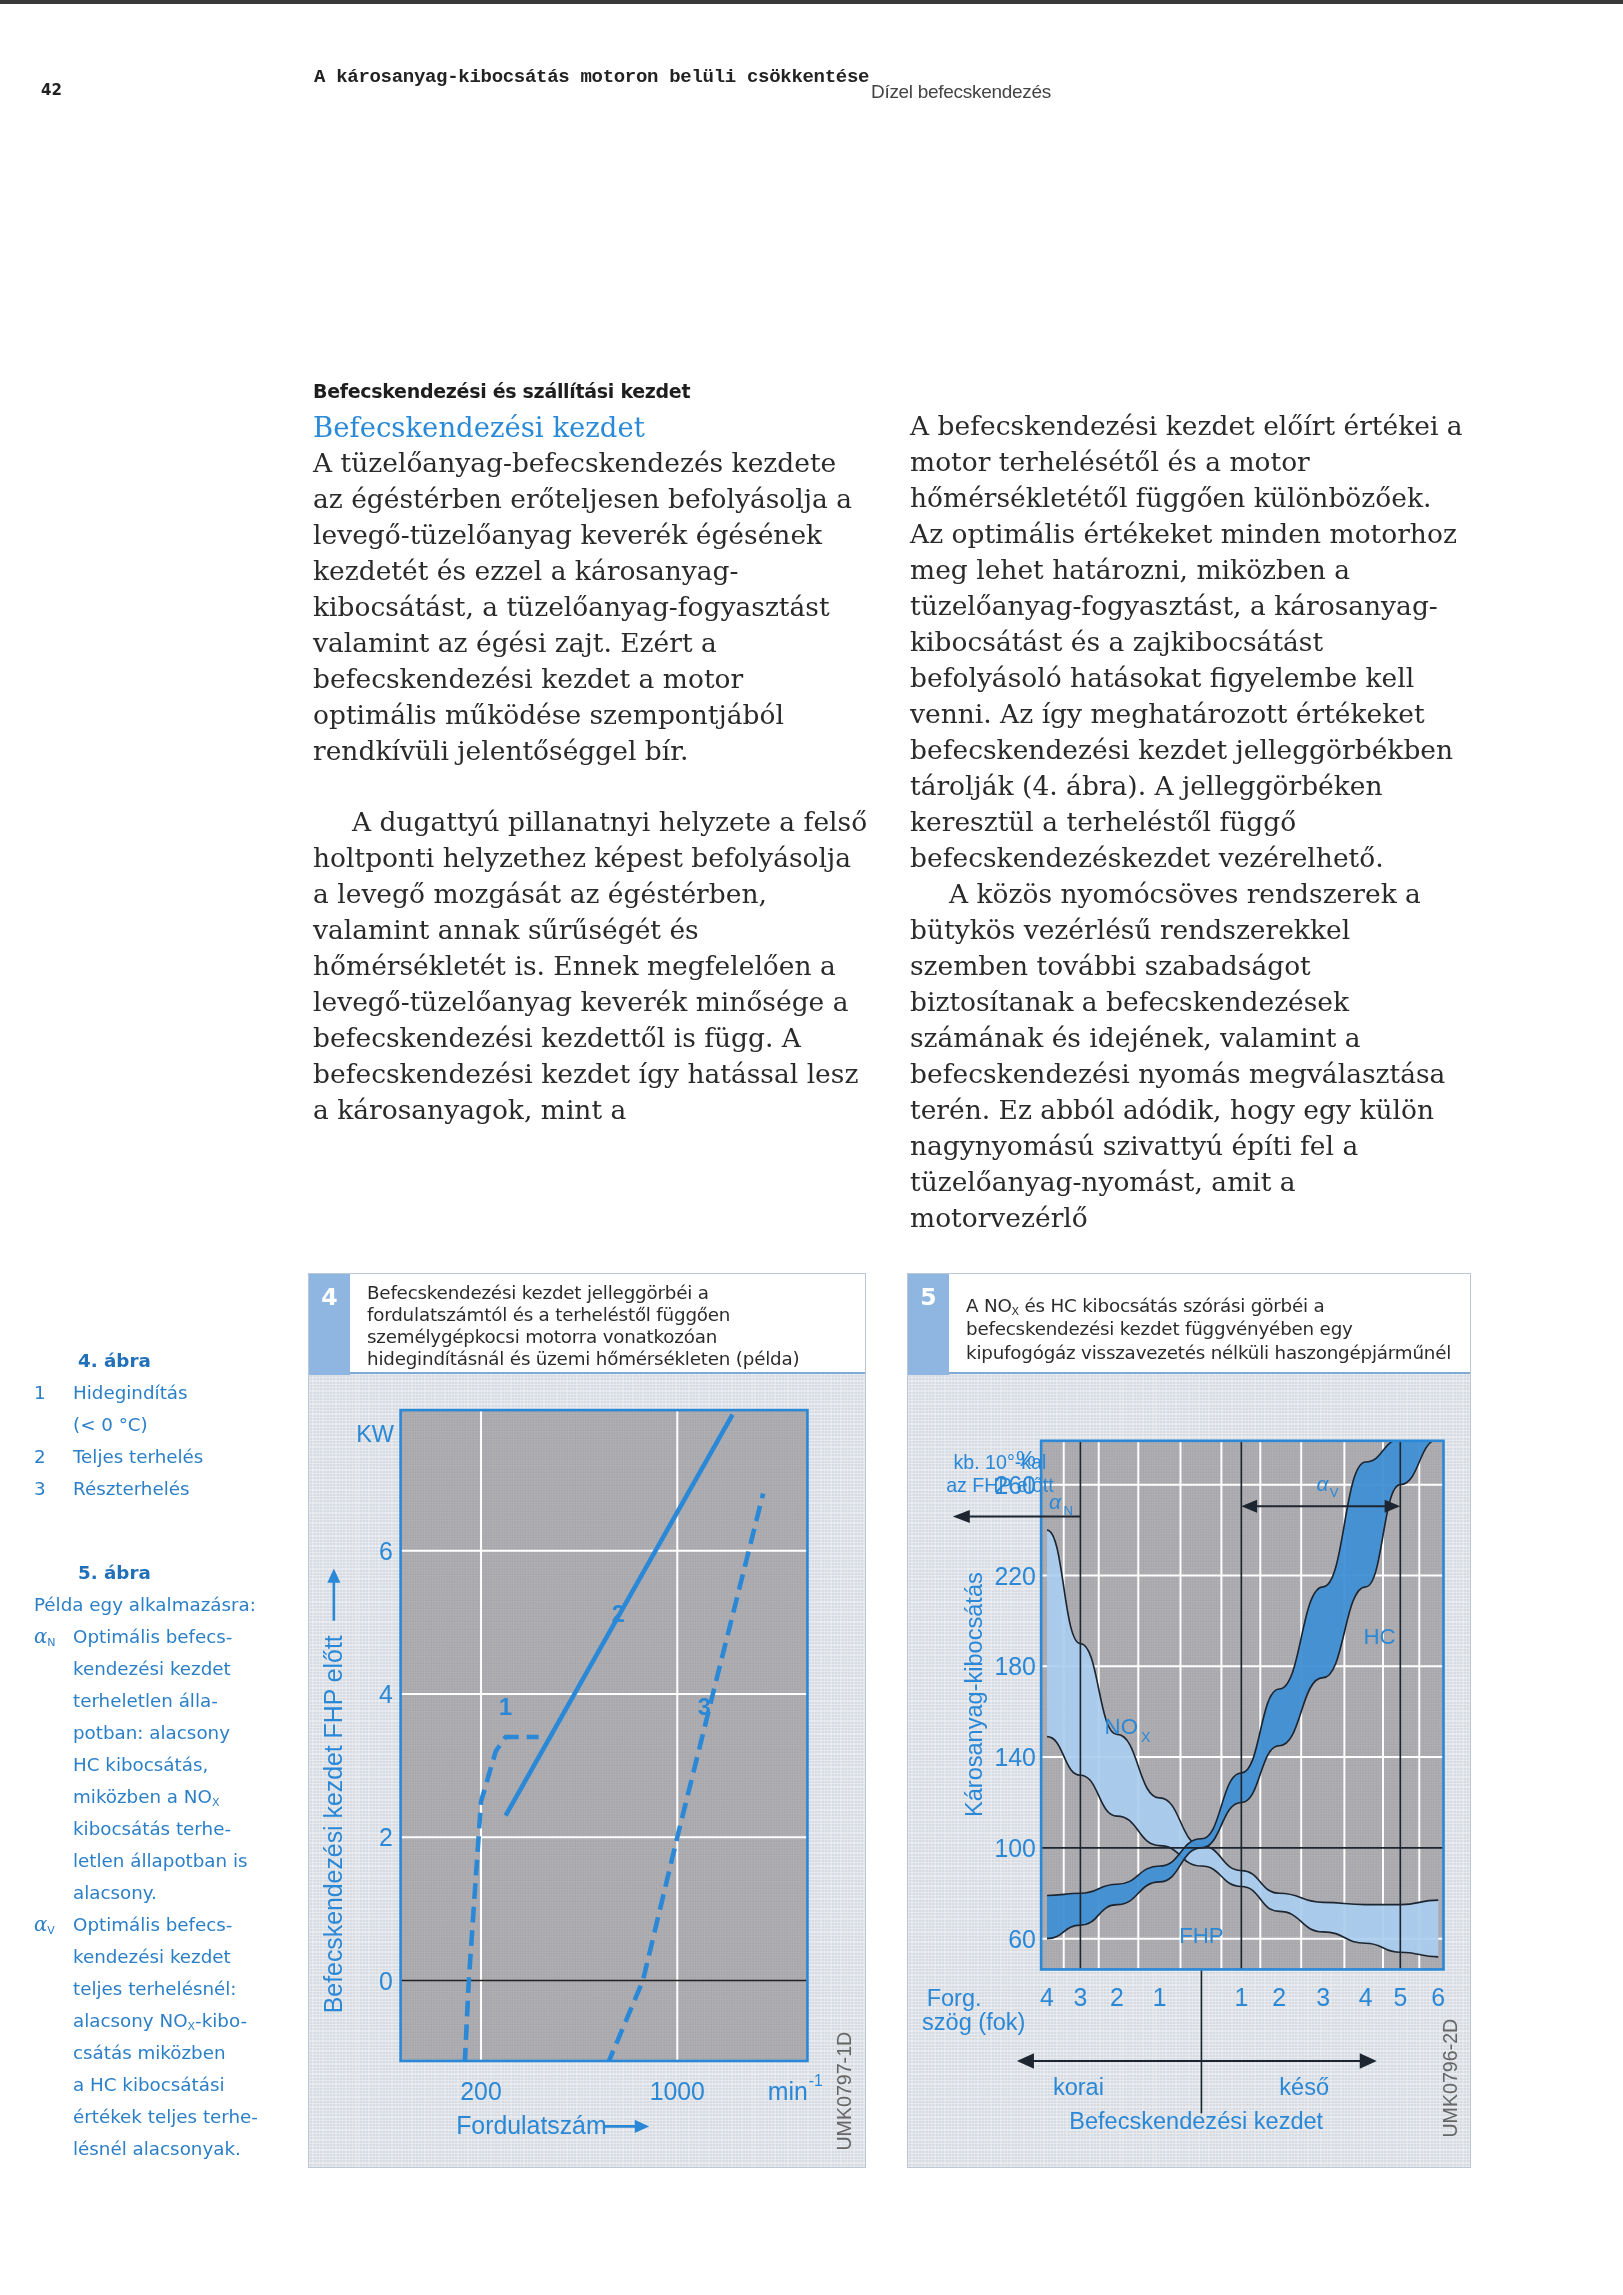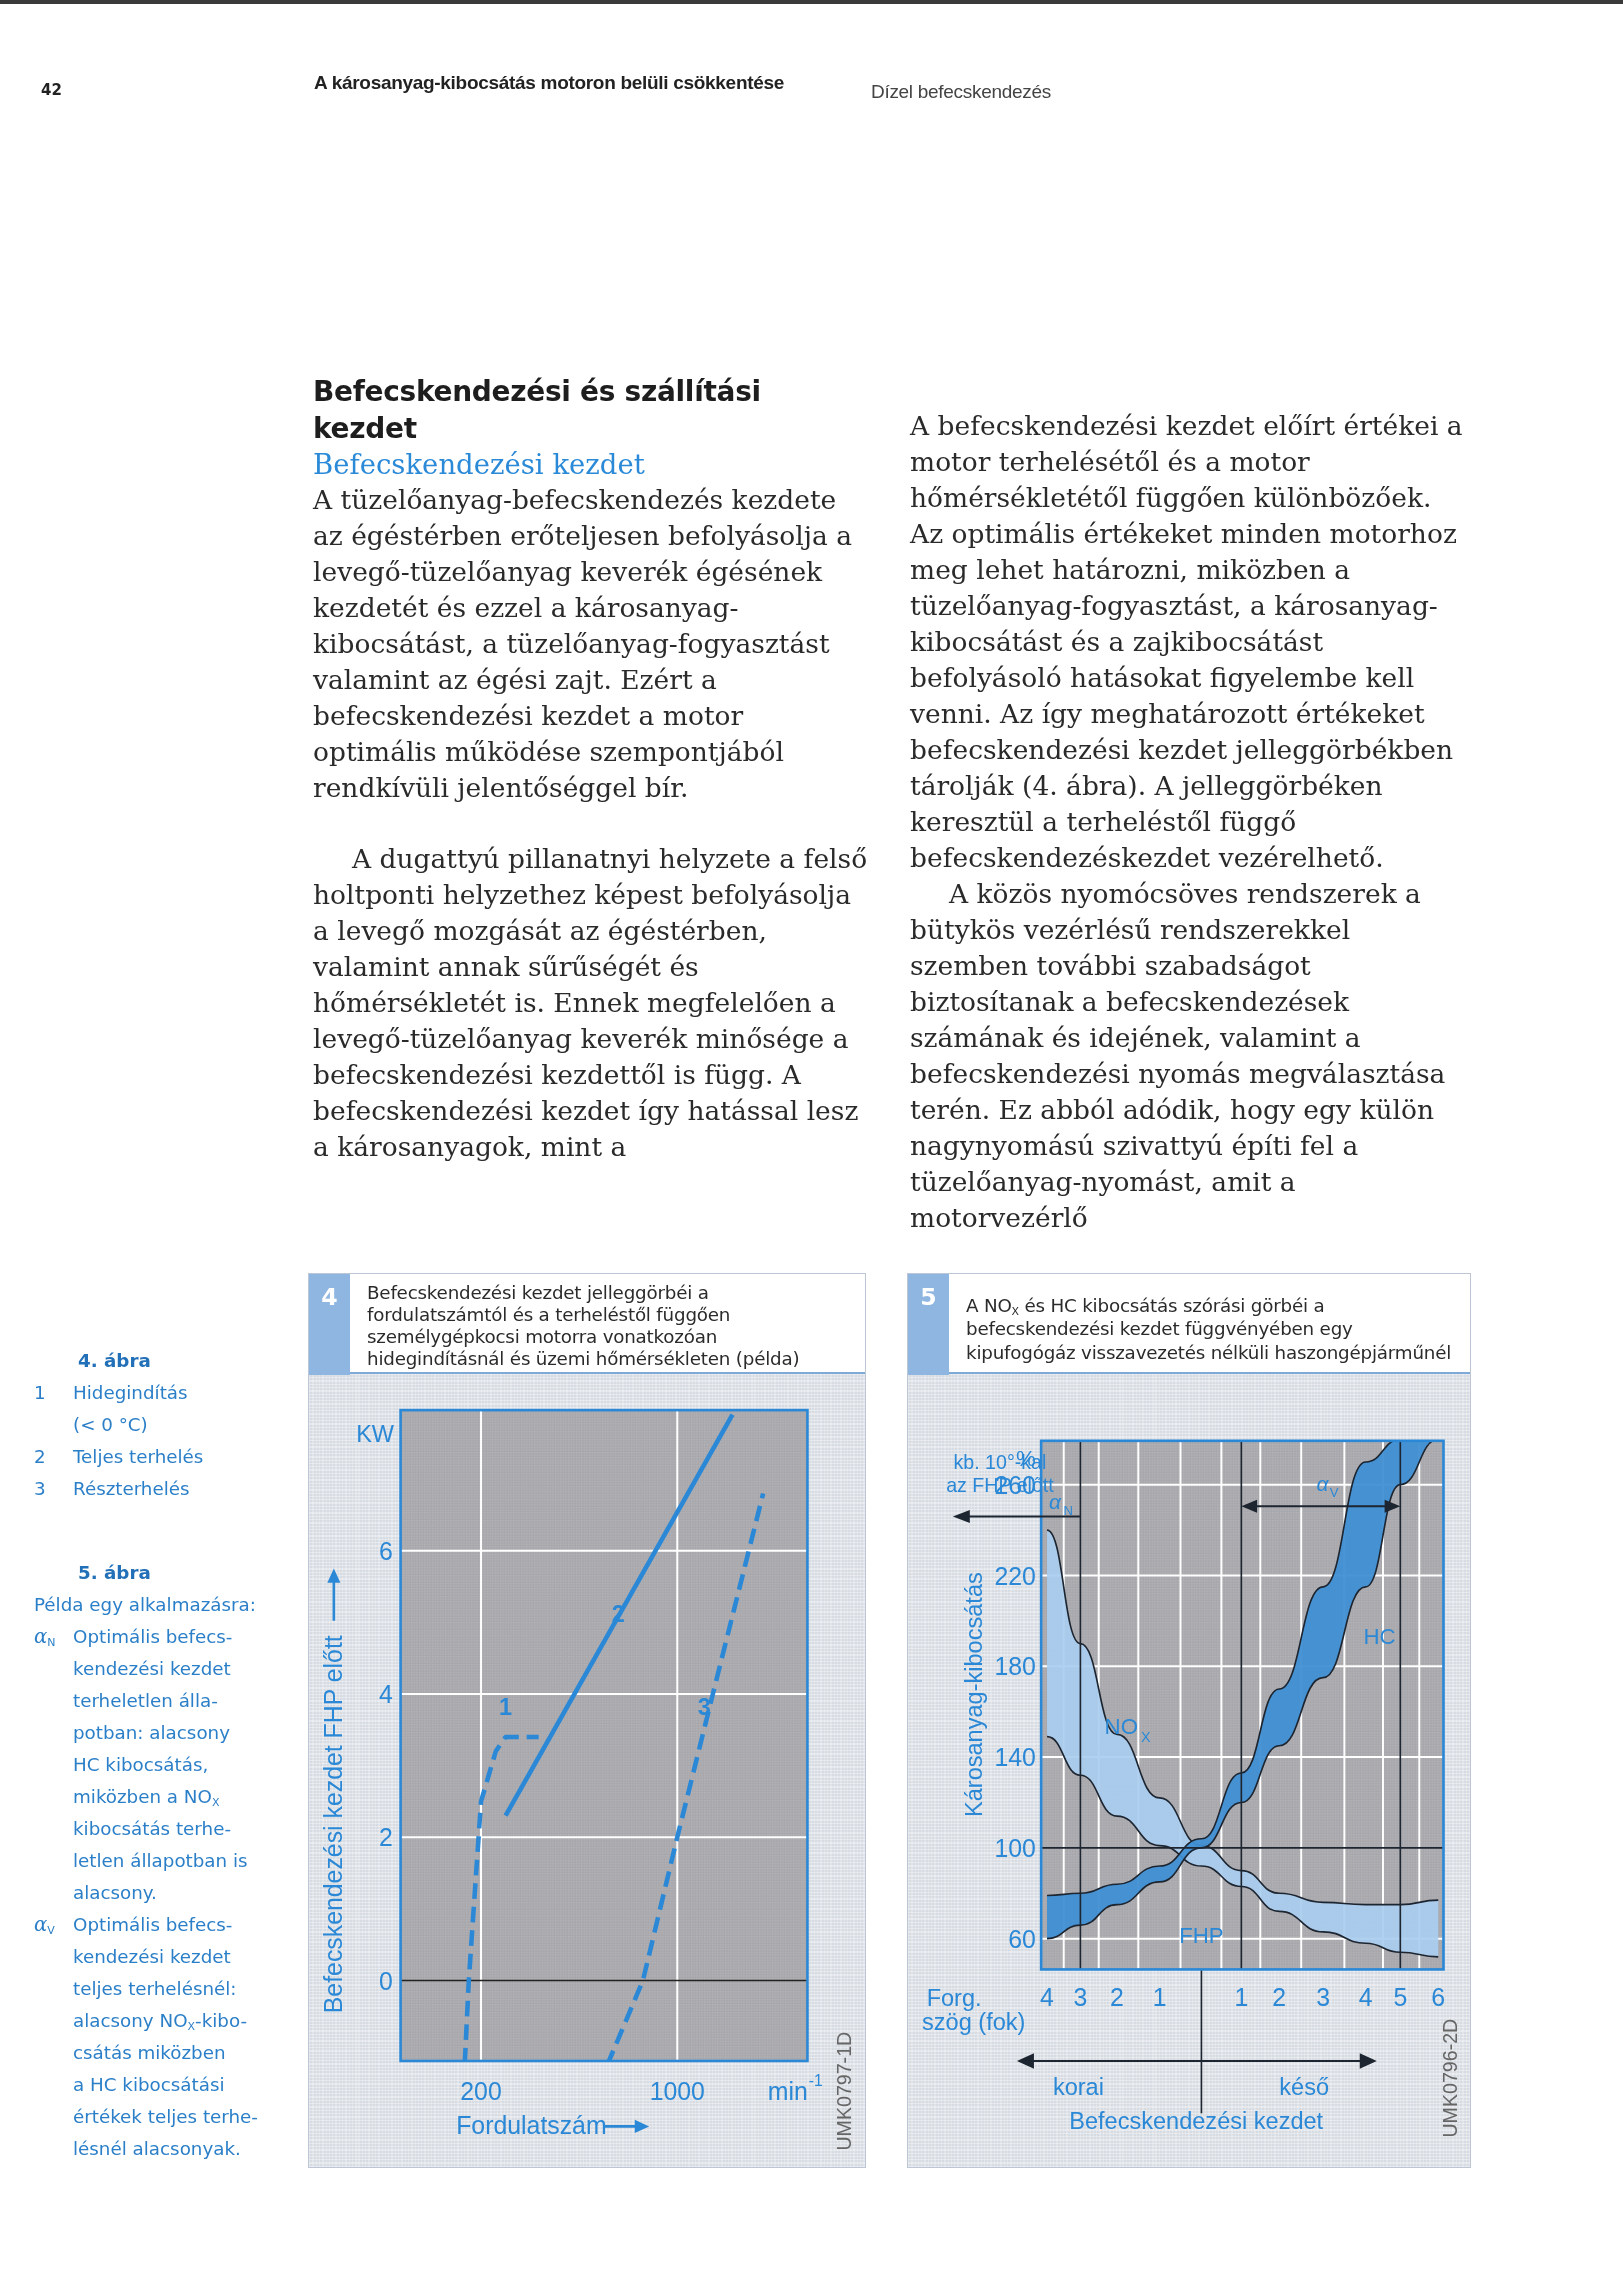--- a/index.html
+++ b/index.html
@@ -1,26 +1,26 @@
 <!DOCTYPE html>
 <html style="font-size:10.5px"><head>
 <meta charset="utf-8">
 <style>
   html, body { margin: 0; padding: 0; }
   body { width: 1623px; height: 2295px; background: #ffffff; position: relative; overflow: hidden; color: #2b2b2b; }
   .topline { position: absolute; left: 0; top: 0; width: 1623px; height: 3.9px; background: #3a3a3a; }
   .abs { position: absolute; }
   .pagenum { left: 41px; top: 81px; font-family: "DejaVu Sans", sans-serif; font-weight: bold; font-size: 15px; color: #222; }
-  .hdr-bold { left: 314px; top: 72px; font-family: Liberation Sans, sans-serif; font-weight: bold; font-size: 19px; color: #222; letter-spacing: -0.3px; }
+  .hdr-bold { left: 314px; top: 66px; font-family: Liberation Mono, monospace; font-weight: bold; font-size: 19px; color: #222; letter-spacing: -0.3px; }
   .hdr-light { left: 871px; top: 81px; font-family: Liberation Sans, sans-serif; font-size: 19px; color: #444; letter-spacing: -0.3px; }
 
   .col { position: absolute; width: 556px; font-family: "DejaVu Serif", "Liberation Serif", serif; font-size: 26.5px; line-height: 36px; color: #2a2a2a; }
   .col1 { left: 313px; top: 373px; }
   .col2 { left: 910px; top: 373px; }
-  .h1 { font-family: "DejaVu Sans", sans-serif; font-weight: bold; font-size: 28px; line-height: 37px; color: #1e1e1e; letter-spacing: -0.3px; }
+  .h1 { font-family: "DejaVu Sans", sans-serif; font-weight: bold; font-size: 19px; line-height: 37px; color: #1e1e1e; letter-spacing: -0.3px; }
   .h2 { color: #2a8ad8; font-size: 27.5px; line-height: 35px; }
   .para { margin: 0; }
   .gap { height: 35px; }
   .indent { text-indent: 39px; }
   sub { font-size: 60%; vertical-align: -0.3em; line-height: 0; }
 
   .sidebar { position: absolute; left: 34px; top: 1345px; width: 236px; font-family: "DejaVu Sans", sans-serif; font-size: 18.3px; line-height: 32px; color: #2b7fc8; }
   .sb-title { font-weight: bold; color: #2270b8; margin-left: 44px; }
   .sb-row { display: flex; }
   .sb-key { width: 39px; flex: none; }

